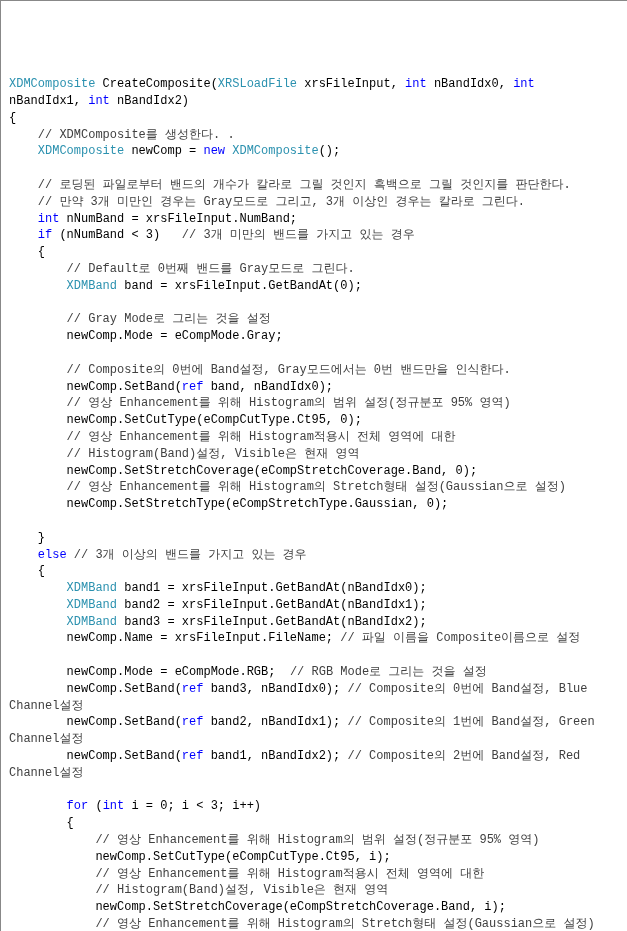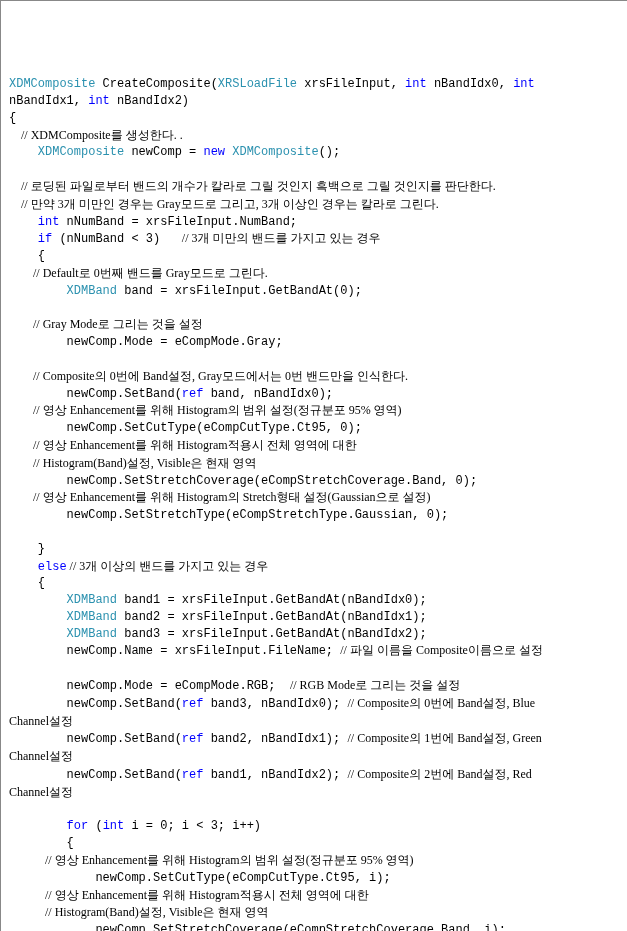--- a/index.html
+++ b/index.html
@@ -9,21 +9,21 @@
       font-size: 12px;
       line-height: 1.4;
       background: #ffffff;
       border: 1px solid #888;
       width: 611px;
       white-space: pre;
       overflow: hidden;
     }
     .kw { color: #0000ff; }
     .type { color: #2b91af; }
-    .cm { color: #000000; font-family: Liberation Serif, serif; }
+    .cm { color: #404040; }
     .enum { color: #000000; }
     .plain { color: #000000; }
     .line { display: block; }
   </style>
 </head>
 <body>
 
 
 
 <div><span class="line"><span class="type">XDMComposite</span><span class="plain"> CreateComposite(</span><span class="type">XRSLoadFile</span><span class="plain"> xrsFileInput, </span><span class="kw">int</span><span class="plain"> nBandIdx0, </span><span class="kw">int</span></span><span class="line"><span class="plain">nBandIdx1, </span><span class="kw">int</span><span class="plain"> nBandIdx2)</span></span><span class="line"><span class="plain">{</span></span><span class="line"><span class="cm">    // XDMComposite를 생성한다. .</span></span><span class="line"><span class="type">    XDMComposite</span><span class="plain"> newComp = </span><span class="kw">new</span><span class="type"> XDMComposite</span><span class="plain">();</span></span><span class="line"> </span><span class="line"><span class="cm">    // 로딩된 파일로부터 밴드의 개수가 칼라로 그릴 것인지 흑백으로 그릴 것인지를 판단한다.</span></span><span class="line"><span class="cm">    // 만약 3개 미만인 경우는 Gray모드로 그리고, 3개 이상인 경우는 칼라로 그린다.</span></span><span class="line"><span class="kw">    int</span><span class="plain"> nNumBand = xrsFileInput.NumBand;</span></span><span class="line"><span class="kw">    if</span><span class="plain"> (nNumBand &lt; 3)   </span><span class="cm">// 3개 미만의 밴드를 가지고 있는 경우</span></span><span class="line"><span class="plain">    {</span></span><span class="line"><span class="cm">        // Default로 0번째 밴드를 Gray모드로 그린다.</span></span><span class="line"><span class="type">        XDMBand</span><span class="plain"> band = xrsFileInput.GetBandAt(0);</span></span><span class="line"> </span><span class="line"><span class="cm">        // Gray Mode로 그리는 것을 설정</span></span><span class="line"><span class="plain">        newComp.Mode = </span><span class="enum">eCompMode</span><span class="plain">.Gray;</span></span><span class="line"> </span><span class="line"><span class="cm">        // Composite의 0번에 Band설정, Gray모드에서는 0번 밴드만을 인식한다.</span></span><span class="line"><span class="plain">        newComp.SetBand(</span><span class="kw">ref</span><span class="plain"> band, nBandIdx0);</span></span><span class="line"><span class="cm">        // 영상 Enhancement를 위해 Histogram의 범위 설정(정규분포 95% 영역)</span></span><span class="line"><span class="plain">        newComp.SetCutType(</span><span class="enum">eCompCutType</span><span class="plain">.Ct95, 0);</span></span><span class="line"><span class="cm">        // 영상 Enhancement를 위해 Histogram적용시 전체 영역에 대한</span></span><span class="line"><span class="cm">        // Histogram(Band)설정, Visible은 현재 영역</span></span><span class="line"><span class="plain">        newComp.SetStretchCoverage(</span><span class="enum">eCompStretchCoverage</span><span class="plain">.Band, 0);</span></span><span class="line"><span class="cm">        // 영상 Enhancement를 위해 Histogram의 Stretch형태 설정(Gaussian으로 설정)</span></span><span class="line"><span class="plain">        newComp.SetStretchType(</span><span class="enum">eCompStretchType</span><span class="plain">.Gaussian, 0);</span></span><span class="line"> </span><span class="line"><span class="plain">    }</span></span><span class="line"><span class="kw">    else</span><span class="cm"> // 3개 이상의 밴드를 가지고 있는 경우</span></span><span class="line"><span class="plain">    {</span></span><span class="line"><span class="type">        XDMBand</span><span class="plain"> band1 = xrsFileInput.GetBandAt(nBandIdx0);</span></span><span class="line"><span class="type">        XDMBand</span><span class="plain"> band2 = xrsFileInput.GetBandAt(nBandIdx1);</span></span><span class="line"><span class="type">        XDMBand</span><span class="plain"> band3 = xrsFileInput.GetBandAt(nBandIdx2);</span></span><span class="line"><span class="plain">        newComp.Name = xrsFileInput.FileName; </span><span class="cm">// 파일 이름을 Composite이름으로 설정</span></span><span class="line"> </span><span class="line"><span class="plain">        newComp.Mode = </span><span class="enum">eCompMode</span><span class="plain">.RGB;  </span><span class="cm">// RGB Mode로 그리는 것을 설정</span></span><span class="line"><span class="plain">        newComp.SetBand(</span><span class="kw">ref</span><span class="plain"> band3, nBandIdx0); </span><span class="cm">// Composite의 0번에 Band설정, Blue </span></span><span class="line"><span class="cm">Channel설정</span></span><span class="line"><span class="plain">        newComp.SetBand(</span><span class="kw">ref</span><span class="plain"> band2, nBandIdx1); </span><span class="cm">// Composite의 1번에 Band설정, Green </span></span><span class="line"><span class="cm">Channel설정</span></span><span class="line"><span class="plain">        newComp.SetBand(</span><span class="kw">ref</span><span class="plain"> band1, nBandIdx2); </span><span class="cm">// Composite의 2번에 Band설정, Red </span></span><span class="line"><span class="cm">Channel설정</span></span><span class="line"> </span><span class="line"><span class="kw">        for</span><span class="plain"> (</span><span class="kw">int</span><span class="plain"> i = 0; i &lt; 3; i++)</span></span><span class="line"><span class="plain">        {</span></span><span class="line"><span class="cm">            // 영상 Enhancement를 위해 Histogram의 범위 설정(정규분포 95% 영역)</span></span><span class="line"><span class="plain">            newComp.SetCutType(</span><span class="enum">eCompCutType</span><span class="plain">.Ct95, i);</span></span><span class="line"><span class="cm">            // 영상 Enhancement를 위해 Histogram적용시 전체 영역에 대한</span></span><span class="line"><span class="cm">            // Histogram(Band)설정, Visible은 현재 영역</span></span><span class="line"><span class="plain">            newComp.SetStretchCoverage(</span><span class="enum">eCompStretchCoverage</span><span class="plain">.Band, i);</span></span><span class="line"><span class="cm">            // 영상 Enhancement를 위해 Histogram의 Stretch형태 설정(Gaussian으로 설정)</span></span></div>

